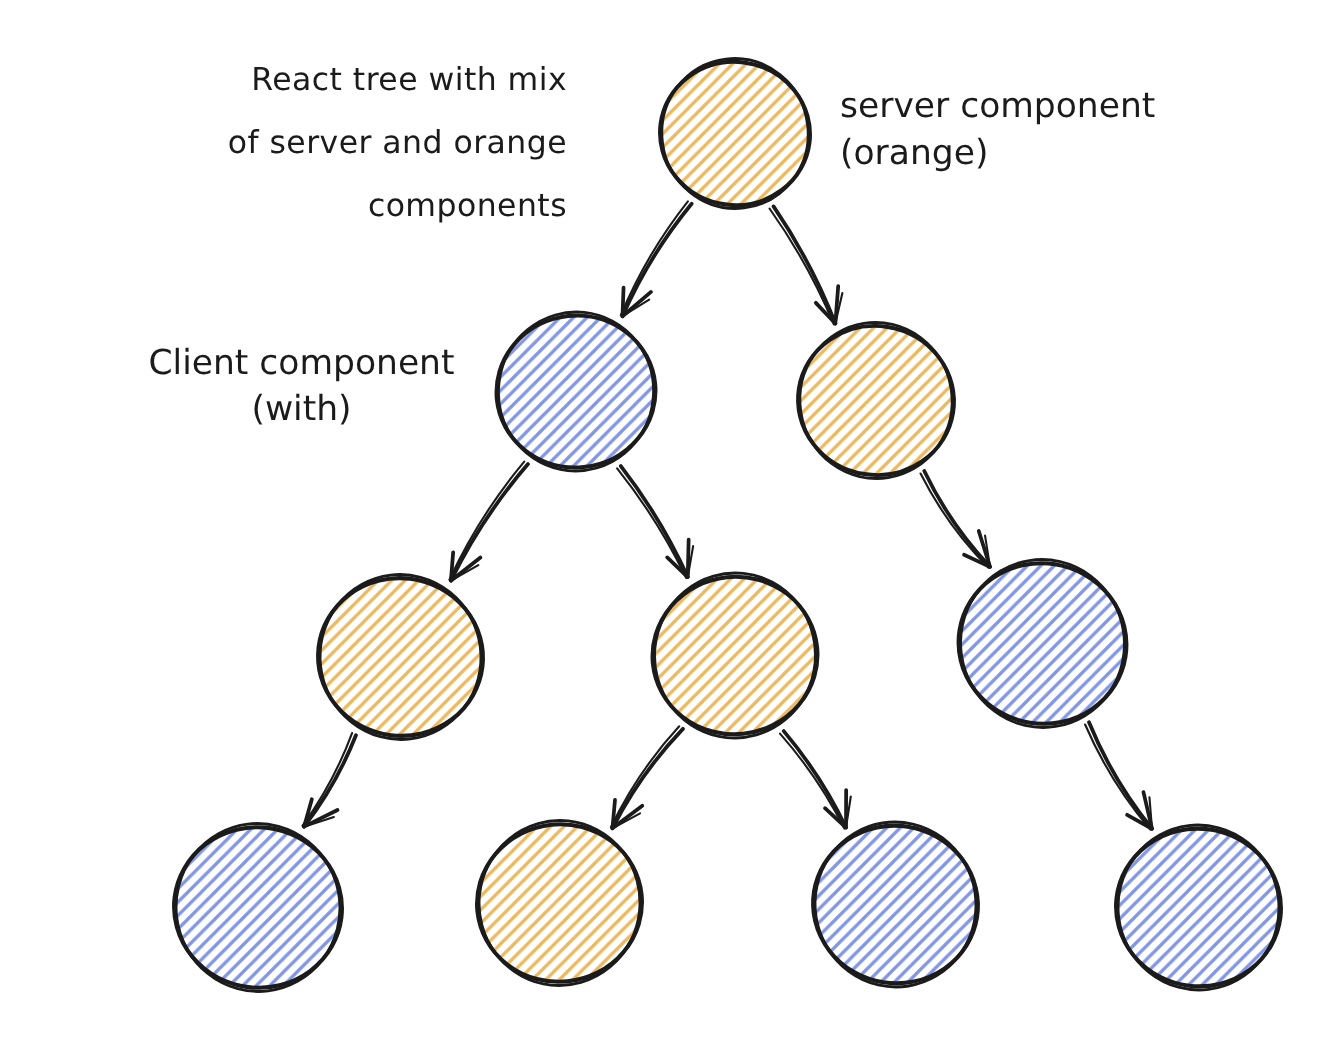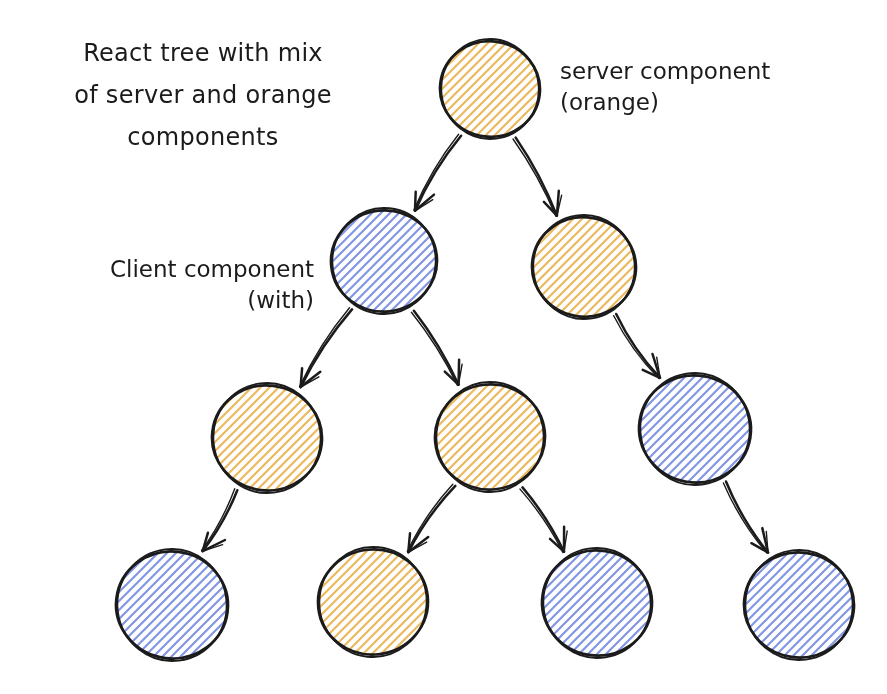--- a/index.html
+++ b/index.html
@@ -2,28 +2,28 @@
 <html><head>
 <meta charset="utf-8">
 <style>
   html,body{margin:0;padding:0;background:#fff;}
   .canvas{
     position:relative;width:887px;height:694px;background:#ffffff;overflow:hidden;
     font-family:"DejaVu Sans",sans-serif;color:#1b1b1b;
   }
   .canvas svg{position:absolute;left:0;top:0;}
   .title{
-    position:absolute;left:28px;top:32px;width:350px;text-align:center;
-    font-size:24px;line-height:42px;font-weight:500;letter-spacing:.3px;
+    position:absolute;left:28px;top:32px;width:350px;text-align:right;
+    font-size:21px;line-height:42px;font-weight:500;letter-spacing:.3px;
   }
   .title span{display:block;}
   .node-label{position:absolute;font-size:23px;line-height:31px;font-weight:400;}
   .node-label span{display:block;}
   .server-label{left:560px;top:56px;text-align:left;}
-  .client-label{left:88px;top:254px;width:226px;text-align:right;}
+  .client-label{left:88px;top:227px;width:226px;text-align:center;}
 </style>
 </head>
 <body>
 
 <div class="canvas">
 
   <svg id="tree-svg" width="887" height="694" viewBox="0 0 887 694">
     <defs>
       <pattern id="hatch-orange" patternUnits="userSpaceOnUse" width="9" height="9">
         <path d="M-2,2 L2,-2 M-2,11 L11,-2 M7,11 L11,7" fill="none" stroke="#ecb95f" stroke-width="2.2"></path>

